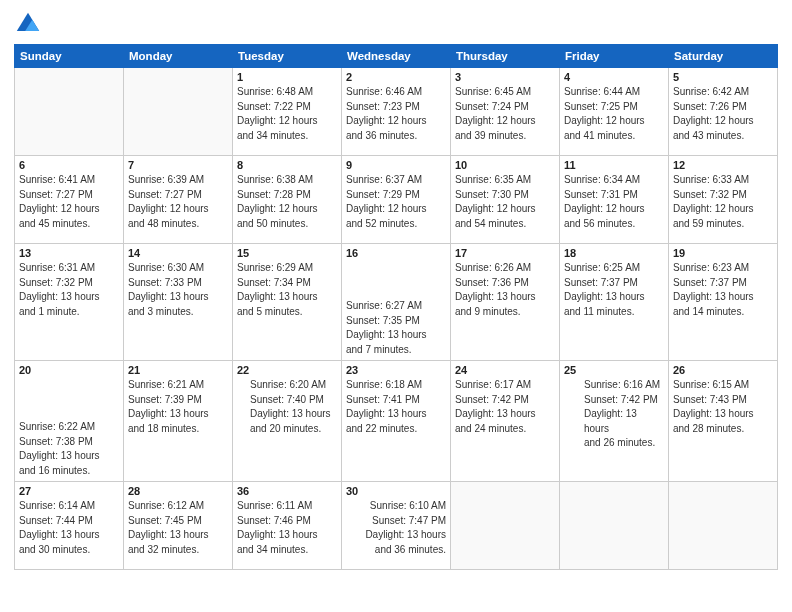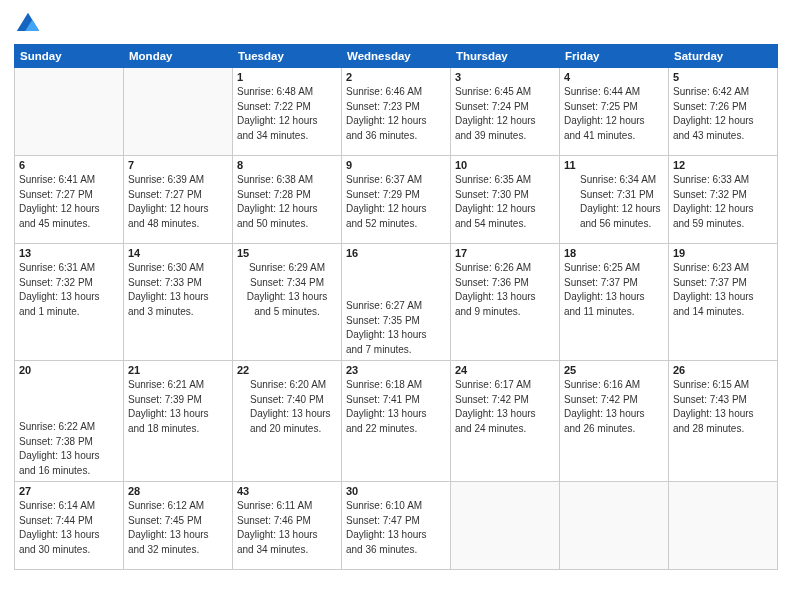--- a/index.html
+++ b/index.html
@@ -204,21 +204,21 @@
           </td>
           <td>
             <span class="day-num">10</span>
             <div class="day-info" style="white-space: pre-line;">Sunrise: 6:35 AM
 Sunset: 7:30 PM
 Daylight: 12 hours
 and 54 minutes.</div>
           </td>
           <td>
             <span class="day-num">11</span>
-            <div class="day-info" style="white-space: pre-line; margin-left: 16px;">Sunrise: 6:34 AM
+            <div class="day-info" style="white-space: pre-line;">Sunrise: 6:34 AM
 Sunset: 7:31 PM
 Daylight: 12 hours
 and 56 minutes.</div>
           </td>
           <td>
             <span class="day-num">12</span>
             <div class="day-info" style="white-space: pre-line;">Sunrise: 6:33 AM
 Sunset: 7:32 PM
 Daylight: 12 hours
 and 59 minutes.</div>
@@ -234,21 +234,21 @@
           </td>
           <td>
             <span class="day-num">14</span>
             <div class="day-info" style="white-space: pre-line;">Sunrise: 6:30 AM
 Sunset: 7:33 PM
 Daylight: 13 hours
 and 3 minutes.</div>
           </td>
           <td>
             <span class="day-num">15</span>
-            <div class="day-info" style="white-space: pre-line; text-align: center;">Sunrise: 6:29 AM
+            <div class="day-info" style="white-space: pre-line;">Sunrise: 6:29 AM
 Sunset: 7:34 PM
 Daylight: 13 hours
 and 5 minutes.</div>
           </td>
           <td>
             <span class="day-num">16</span>
             <div class="day-info" style="white-space: pre-line; margin-top: 40px;">Sunrise: 6:27 AM
 Sunset: 7:35 PM
 Daylight: 13 hours
 and 7 minutes.</div>
@@ -306,21 +306,21 @@
           </td>
           <td>
             <span class="day-num">24</span>
             <div class="day-info" style="white-space: pre-line;">Sunrise: 6:17 AM
 Sunset: 7:42 PM
 Daylight: 13 hours
 and 24 minutes.</div>
           </td>
           <td>
             <span class="day-num">25</span>
-            <div class="day-info" style="white-space: pre-line;">Sunrise: 6:16 AM
+            <div class="day-info" style="white-space: pre-line; margin-left: 20px;">Sunrise: 6:16 AM
 Sunset: 7:42 PM
 Daylight: 13 hours
 and 26 minutes.</div>
           </td>
           <td>
             <span class="day-num">26</span>
             <div class="day-info" style="white-space: pre-line;">Sunrise: 6:15 AM
 Sunset: 7:43 PM
 Daylight: 13 hours
 and 28 minutes.</div>
@@ -335,29 +335,29 @@
 and 30 minutes.</div>
           </td>
           <td>
             <span class="day-num">28</span>
             <div class="day-info" style="white-space: pre-line;">Sunrise: 6:12 AM
 Sunset: 7:45 PM
 Daylight: 13 hours
 and 32 minutes.</div>
           </td>
           <td>
-            <span class="day-num">43</span>
+            <span class="day-num">36</span>
             <div class="day-info" style="white-space: pre-line;">Sunrise: 6:11 AM
 Sunset: 7:46 PM
 Daylight: 13 hours
 and 34 minutes.</div>
           </td>
           <td>
             <span class="day-num">30</span>
-            <div class="day-info" style="white-space: pre-line;">Sunrise: 6:10 AM
+            <div class="day-info" style="white-space: pre-line; text-align: right;">Sunrise: 6:10 AM
 Sunset: 7:47 PM
 Daylight: 13 hours
 and 36 minutes.</div>
           </td>
           <td class="empty-cell"></td>
           <td class="empty-cell"></td>
           <td class="empty-cell"></td>
         </tr>
       </tbody>
   </table>

